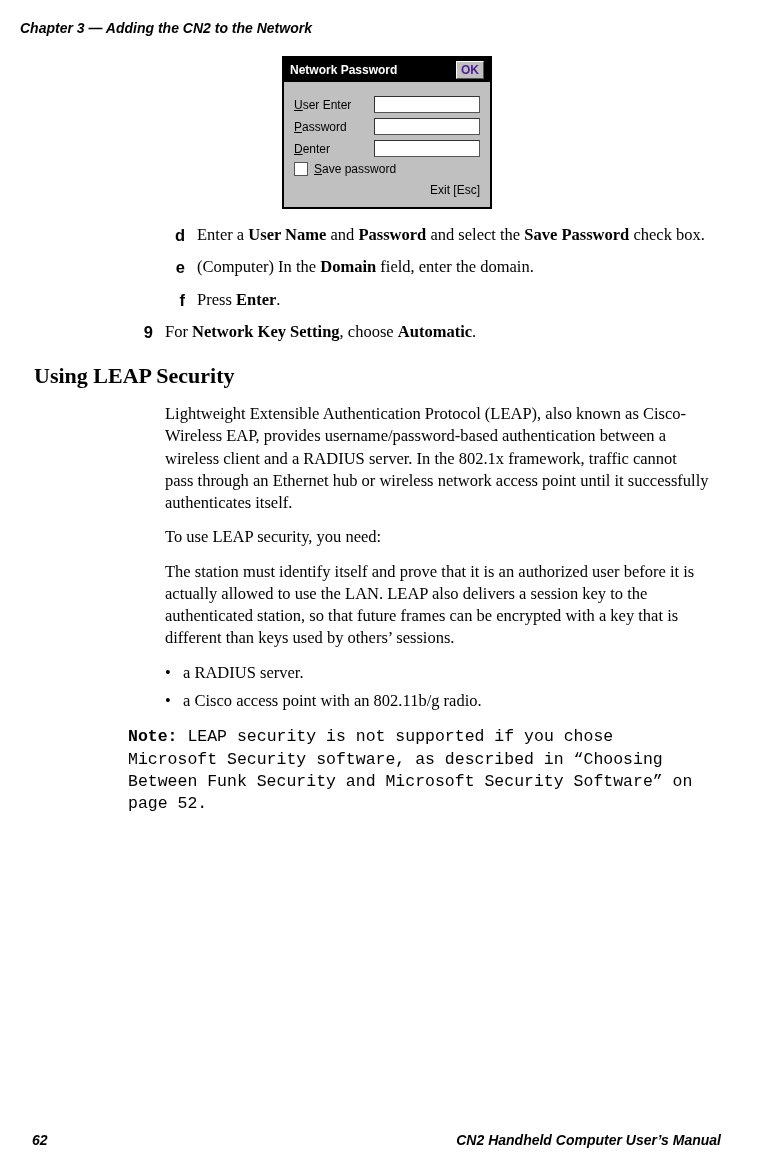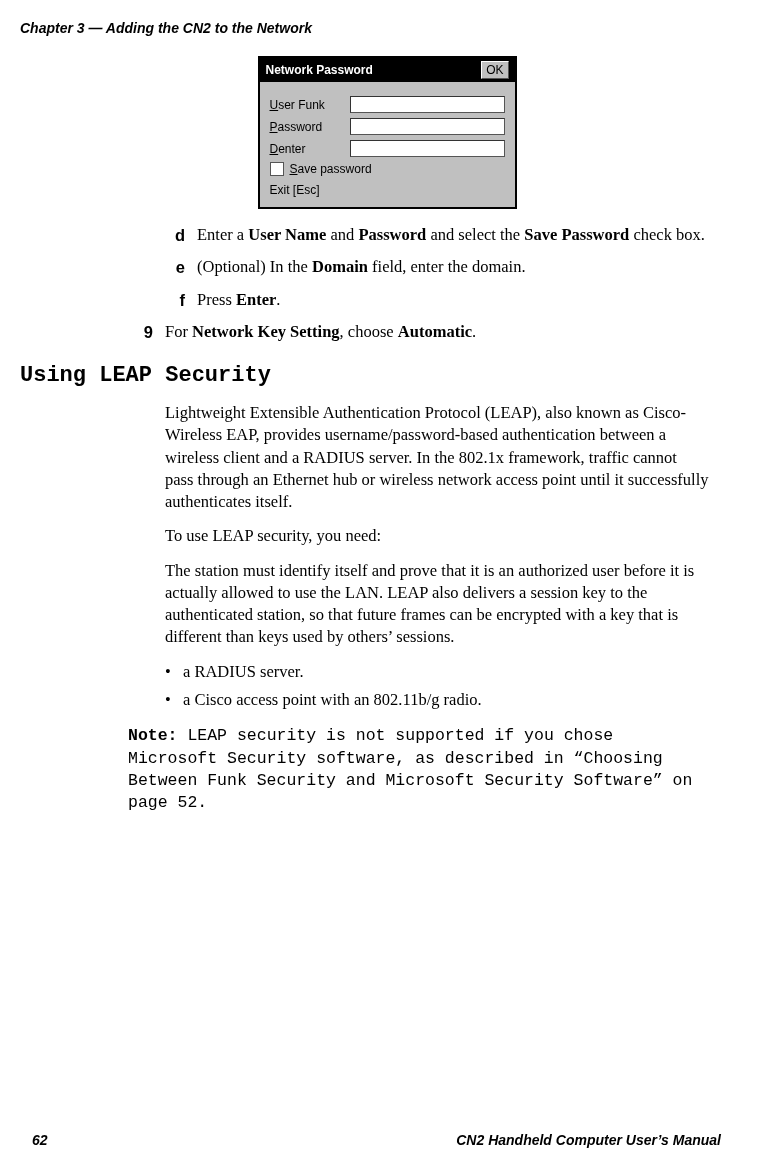--- a/index.html
+++ b/index.html
@@ -13,39 +13,39 @@
     }
     .page-header {
       font-family: Arial, Helvetica, sans-serif;
       font-weight: bold;
       font-style: italic;
       font-size: 14px;
       padding: 20px 0 0 20px;
     }
     .dialog-img {
       margin: 20px auto 15px;
-      width: 259px;
+      width: 210px;
       border: 2px solid #000;
       background: #c0c0c0;
       font-family: Tahoma, Arial, sans-serif;
       font-size: 12px;
     }
     .dlg-title {
       background: #000;
       color: #fff;
       font-weight: bold;
       padding: 3px 6px;
       display: flex;
       justify-content: space-between;
       align-items: center;
     }
     .dlg-ok {
       background: #c0c0c0;
-      color: #000000;
-      font-weight: normal;
+      color: #4c1d95;
+      font-weight: bold;
       padding: 1px 4px;
       border: 1px solid #fff;
       border-right-color: #555;
       border-bottom-color: #555;
     }
     .dlg-body {
       padding: 14px 10px 6px 10px;
     }
     .dlg-row {
       display: flex;
@@ -65,21 +65,21 @@
     }
     .dlg-label u { text-decoration: underline; }
     .dlg-check {
       width: 14px; height: 14px;
       background: #fff;
       border: 1px solid #555;
       margin-right: 6px;
       display: inline-block;
     }
     .dlg-exit {
-      text-align: left;
+      text-align: right;
       padding: 2px 0 4px;
     }
     .content {
       padding: 0 65px 0 165px;
       font-size: 16.5px;
       line-height: 1.35;
     }
     .sub-list-item {
       display: flex;
       margin-bottom: 10px;
@@ -101,24 +101,24 @@
       font-family: Arial, Helvetica, sans-serif;
       font-weight: bold;
       width: 32px;
       text-align: right;
       padding-right: 12px;
       margin-left: -32px;
       flex-shrink: 0;
     }
     .num-list-item .txt { flex: 1; }
     .section-heading {
-      font-family: Liberation Mono, monospace;
+      font-family: Liberation Serif, serif;
       font-weight: bold;
       font-size: 22px;
-      margin: 20px 0 14px 20px;
+      margin: 20px 0 14px 34px;
     }
     .body-para {
       margin-bottom: 12px;
     }
     .bullet-list {
       margin-bottom: 12px;
     }
     .bullet-item {
       display: flex;
       margin-bottom: 6px;
@@ -155,21 +155,21 @@
 
 <div class="page-header">Chapter 3 — Adding the CN2 to the Network</div>
 
 <div class="dialog-img">
   <div class="dlg-title">
     <span>Network Password</span>
     <span class="dlg-ok">OK</span>
   </div>
   <div class="dlg-body">
     <div class="dlg-row">
-      <span class="dlg-label"><u>U</u><span>ser Funk</span></span>
+      <span class="dlg-label"><u>U</u><span>ser Enter</span></span>
       <span class="dlg-input"></span>
     </div>
     <div class="dlg-row">
       <span class="dlg-label"><u>P</u><span>assword</span></span>
       <span class="dlg-input"></span>
     </div>
     <div class="dlg-row">
       <span class="dlg-label"><u>D</u><span>enter</span></span>
       <span class="dlg-input"></span>
     </div>
@@ -183,21 +183,21 @@
 
 <div class="content">
 
   <div class="sub-list-item">
     <div class="mk">d</div>
     <div class="txt"><span>Enter a </span><b>User Name</b><span> and </span><b>Password</b><span> and select the </span><b>Save Password</b><span> check box.</span></div>
   </div>
 
   <div class="sub-list-item">
     <div class="mk">e</div>
-    <div class="txt"><span>(Optional) In the </span><b>Domain</b><span> field, enter the domain.</span></div>
+    <div class="txt"><span>(Computer) In the </span><b>Domain</b><span> field, enter the domain.</span></div>
   </div>
 
   <div class="sub-list-item">
     <div class="mk">f</div>
     <div class="txt"><span>Press </span><b>Enter</b><span>.</span></div>
   </div>
 
   <div class="num-list-item">
     <div class="num">9</div>
     <div class="txt"><span>For </span><b>Network Key Setting</b><span>, choose </span><b>Automatic</b><span>.</span></div>

